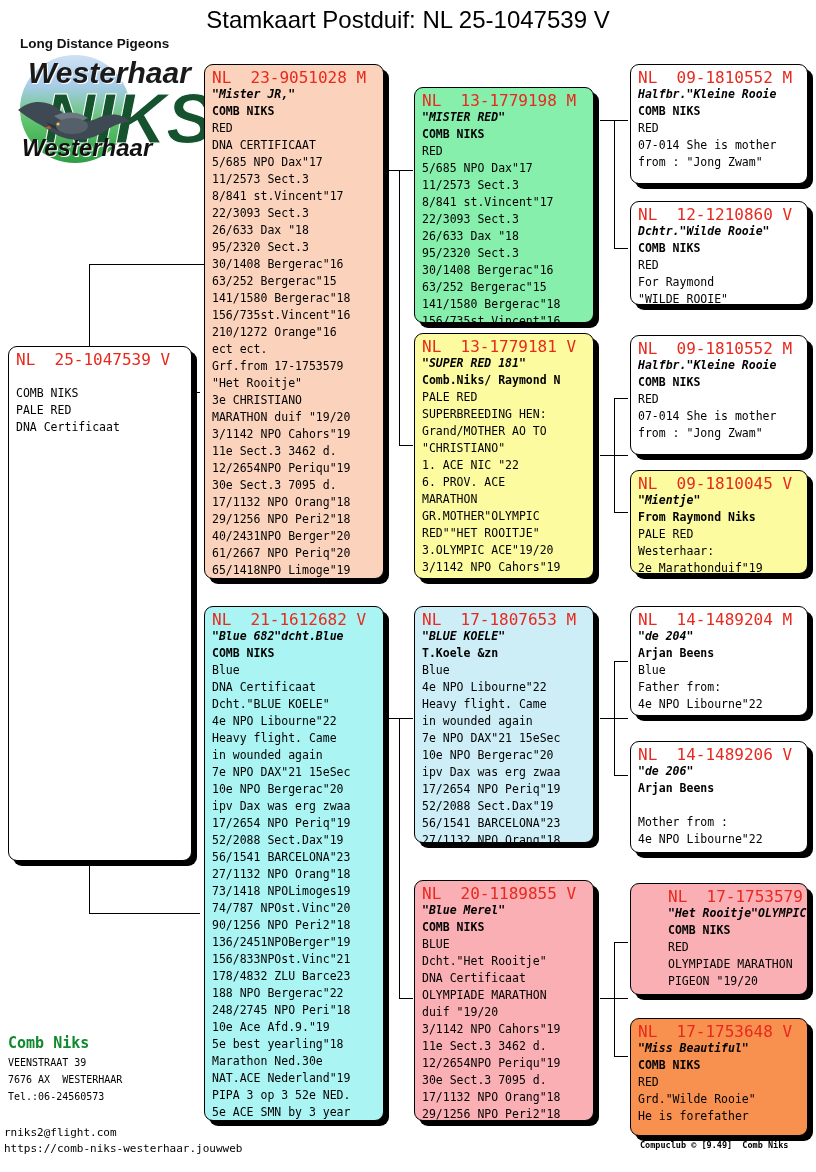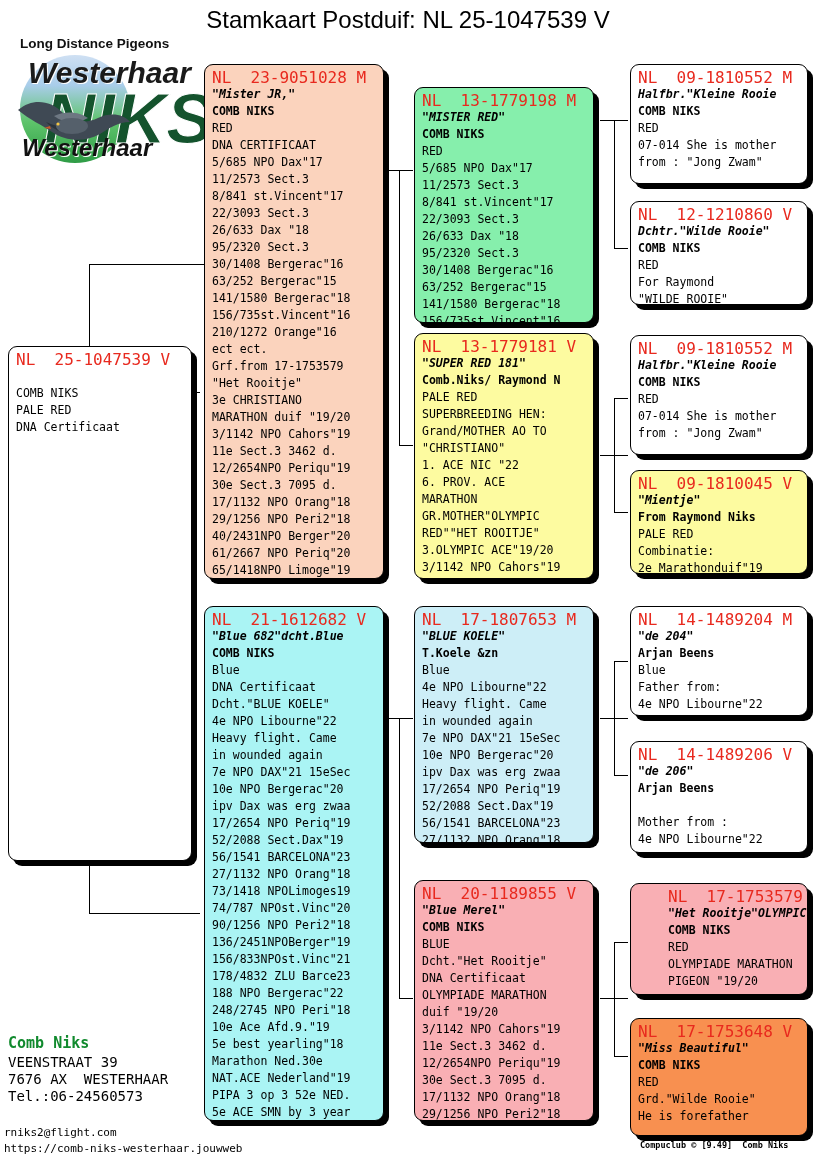--- a/index.html
+++ b/index.html
@@ -139,21 +139,21 @@
   
   #footer-address { position: absolute; left: 8px; top: 1032px; }
   #footer-address .brand {
     font-weight: bold;
     font-size: 15px;
     color: #118a2e;
     line-height: 22px;
     white-space: pre;
   }
   #footer-address .addr {
-    font-size: 14px;
+    font-size: 10px;
     line-height: 17px;
     color: #000;
     white-space: pre;
   }
   #footer-web { position: absolute; left: 4px; top: 1125px; }
   #footer-web .web {
     font-size: 11px;
     line-height: 16px;
     color: #000;
     white-space: pre;
@@ -390,21 +390,21 @@
   <div class="line">RED</div>
   <div class="line">07-014 She is mother</div>
   <div class="line">from : "Jong Zwam"</div>
 </div>
 
 <div class="card" style="left:630px; top:470px; width:178px; height:104px; background:#fdfba0;">
   <div class="ring">NL  09-1810045 V</div>
   <div class="nickname">"Mientje"</div>
   <div class="owner">From Raymond Niks</div>
   <div class="line">PALE RED</div>
-  <div class="line">Combinatie:</div>
+  <div class="line">Westerhaar:</div>
   <div class="line">2e Marathonduif"19</div>
 </div>
 
 <div class="card" style="left:630px; top:606px; width:178px; height:110px; background:#ffffff;">
   <div class="ring">NL  14-1489204 M</div>
   <div class="nickname">"de 204"</div>
   <div class="owner">Arjan Beens</div>
   <div class="line">Blue</div>
   <div class="line">Father from:</div>
   <div class="line">4e NPO Libourne"22</div>

